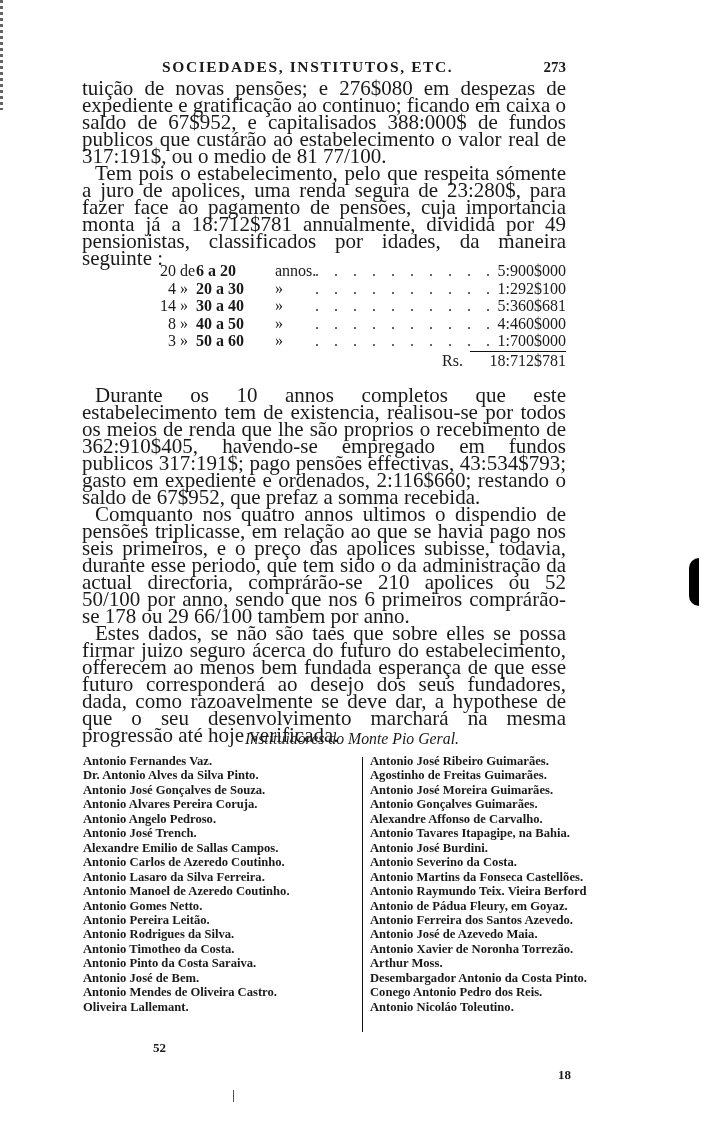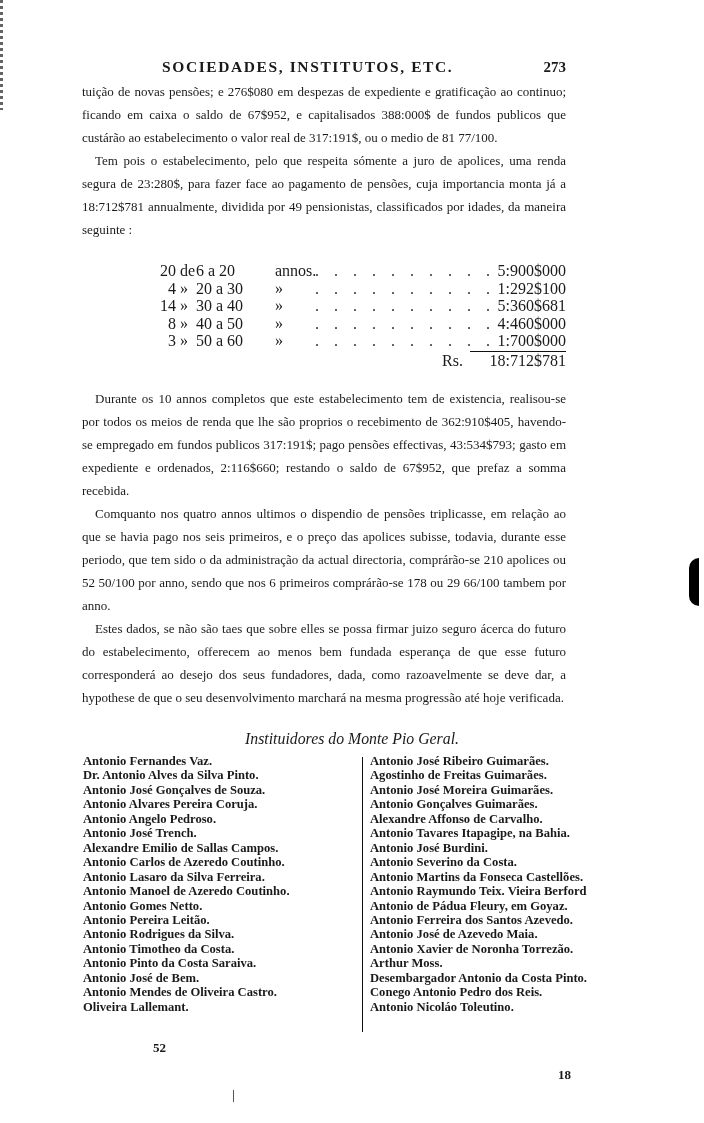--- a/index.html
+++ b/index.html
@@ -26,35 +26,35 @@
     font-family: "Liberation Serif", serif; font-weight: bold;
     font-size: 15.5px; letter-spacing: 1.6px; font-variant: small-caps;
   }
   .page-number {
     position: absolute; right: 0; top: 1px;
     font-family: "Liberation Serif", serif; font-weight: bold; font-size: 15px;
   }
   .text {
     position: absolute; left: 82px; width: 484px;
     font-family: "Liberation Serif", serif;
-    font-size: 13px; line-height: 23px; text-align: justify;
+    font-size: 21px; line-height: 17px; text-align: justify;
     text-align-last: auto;
   }
   .text p { margin: 0; text-indent: 13px; }
   .text p.noindent { text-indent: 0; }
   .t1 { top: 80px; }
   .t2 { top: 387px; }
   .table {
     position: absolute; left: 140px; top: 262px; width: 426px;
     font-family: "Liberation Serif", serif; font-size: 16px; line-height: 17.5px;
   }
   .trow { position: relative; height: 17.5px; white-space: nowrap; }
   .c-count { position: absolute; right: 390px; }
   .c-word  { position: absolute; left: 40px; }
-  .c-range { position: absolute; left: 56px; }
+  .c-range { position: absolute; left: 56px; font-weight: bold; }
   .c-unit  { position: absolute; left: 135px; }
   .c-dots  { position: absolute; left: 175px; letter-spacing: 5.5px; color: #333; }
   .c-amount { position: absolute; right: 0; }
   .total-row { position: relative; height: 19px; margin-top: 2px; }
   .total-line { position: absolute; right: 0; top: -1px; width: 96px; border-top: 1.5px solid #111; }
   .c-rs { position: absolute; right: 103px; }
   .list-title {
     position: absolute; top: 730px; left: 0; width: 704px; text-align: center;
     font-family: "Liberation Serif", serif; font-style: italic; font-size: 15.8px;
   }

